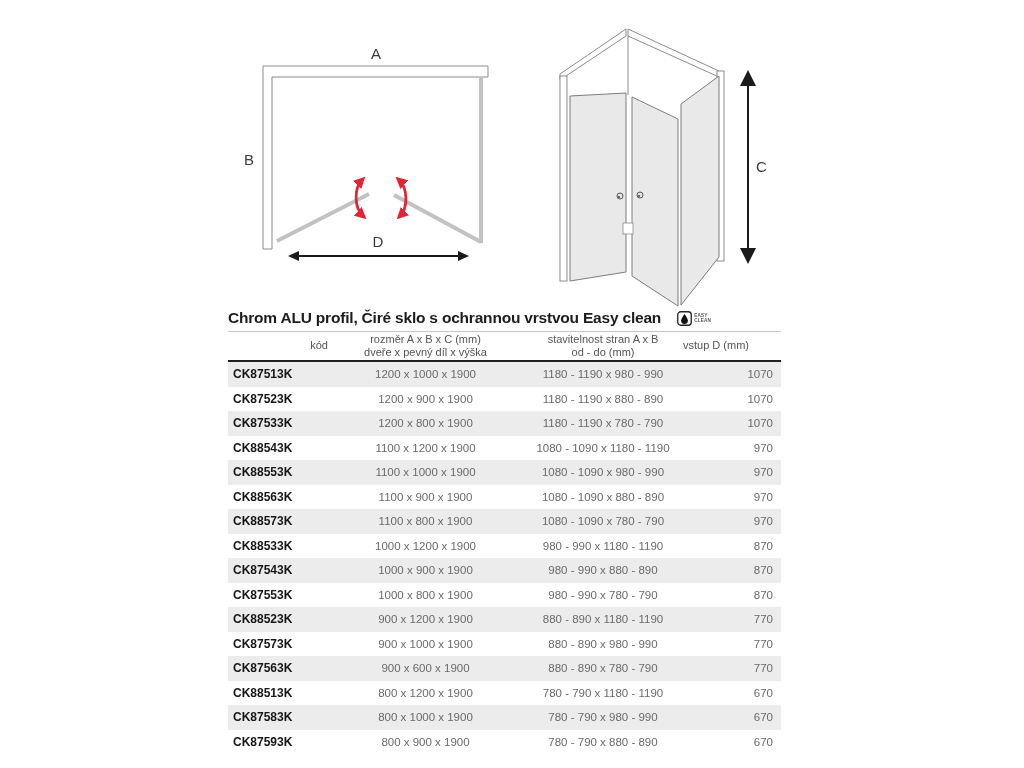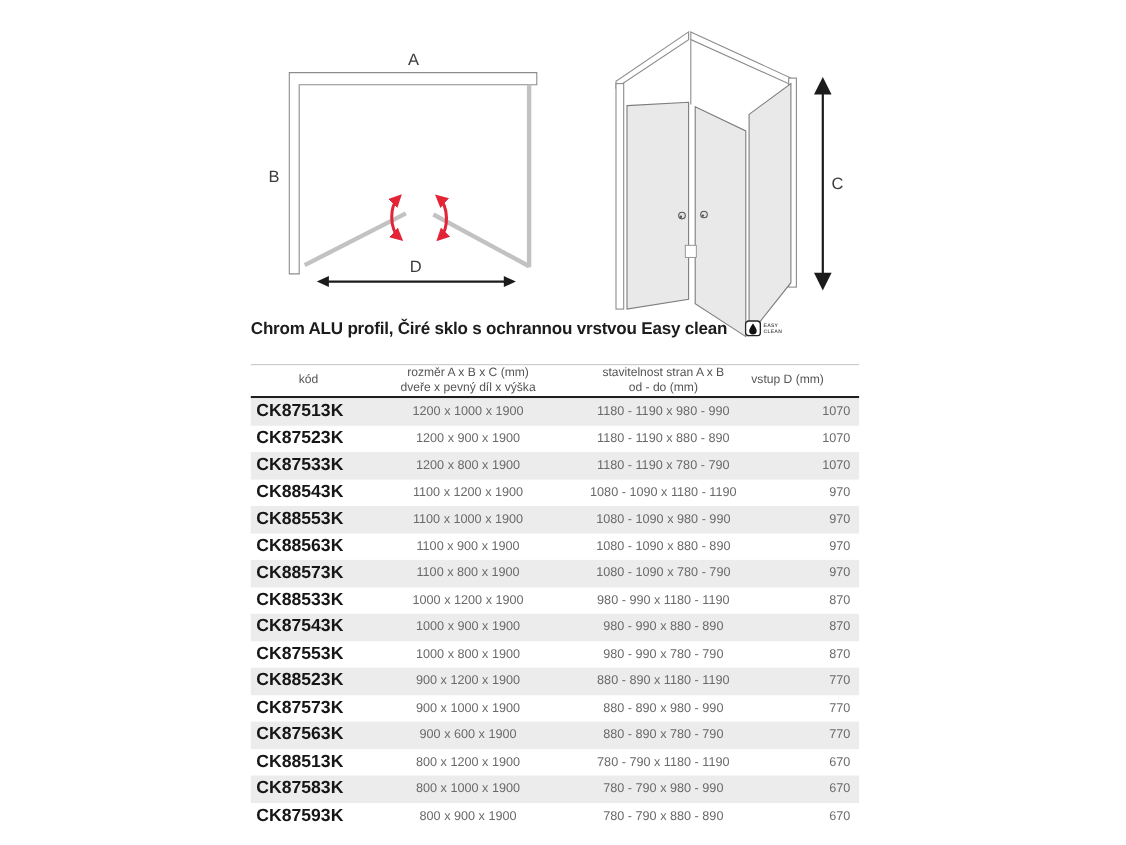--- a/index.html
+++ b/index.html
@@ -24,43 +24,43 @@
   .rail{fill:#ffffff;stroke:var(--line-gray);stroke-width:1;}
   .panel{fill:var(--panel-gray);stroke:#7d7d7d;stroke-width:1;}
   .door-line{stroke:var(--glass-gray);stroke-width:4;fill:none;}
   .thin-line{stroke:var(--line-gray);stroke-width:1;}
   .swing{stroke:var(--accent-red);stroke-width:2.8;fill:none;}
   .dim-line{stroke:#1b1b1b;stroke-width:2;}
   .dim-head{fill:#1b1b1b;}
   .knob{fill:#e4e4e4;stroke:#555;stroke-width:1;}
 
   .title-row{
-    position:absolute;left:228px;top:291px;width:560px;
-    display:flex;align-items:flex-start;gap:16px;
+    position:absolute;left:228px;top:309px;width:560px;
+    display:flex;align-items:center;gap:16px;
   }
   .title-text{font-size:15.5px;font-weight:bold;color:#1c1c1c;letter-spacing:-0.2px;}
   .ec-badge{display:flex;align-items:center;gap:2px;}
   .ec-text{display:flex;flex-direction:column;font-size:4.6px;line-height:1.15;color:#555;font-weight:bold;letter-spacing:0.2px;}
 
   .spec-table{position:absolute;left:228px;top:331px;width:553px;}
   .thead{
     display:grid;grid-template-columns:100px 195px 160px 98px;
     align-items:center;height:31px;
     border-top:1px solid #c9c9c9;border-bottom:2.5px solid #1f1f1f;
     font-size:11px;color:var(--head);line-height:1.2;
   }
   .thead .c{text-align:center;}
-  .thead .l{text-align:center;padding-left:5px;}
+  .thead .l{text-align:right;padding-left:5px;}
   .thead .r{text-align:left;padding-right:8px;}
   .tbody .row{
     display:grid;grid-template-columns:100px 195px 160px 98px;
     align-items:center;height:24.5px;font-size:11.5px;color:var(--muted);
   }
   .tbody .row.striped{background:var(--stripe);}
-  .cell-code{font-weight:bold;color:var(--ink);font-size:16px;padding-left:5px;}
+  .cell-code{font-weight:bold;color:var(--ink);font-size:12px;padding-left:5px;}
   .cell-size,.cell-adjust{text-align:center;}
   .cell-entry{text-align:right;padding-right:8px;}
 </style>
 </head>
 <body>
 
 <svg class="plan-svg" width="260" height="230" viewBox="0 0 260 230">
   <defs>
     <marker id="rah" viewBox="0 0 10 10" refX="6" refY="5" markerWidth="4.2" markerHeight="4.2" orient="auto-start-reverse">
       <path d="M0,0 L10,5 L0,10 Z" fill="var(--accent-red)"></path>

